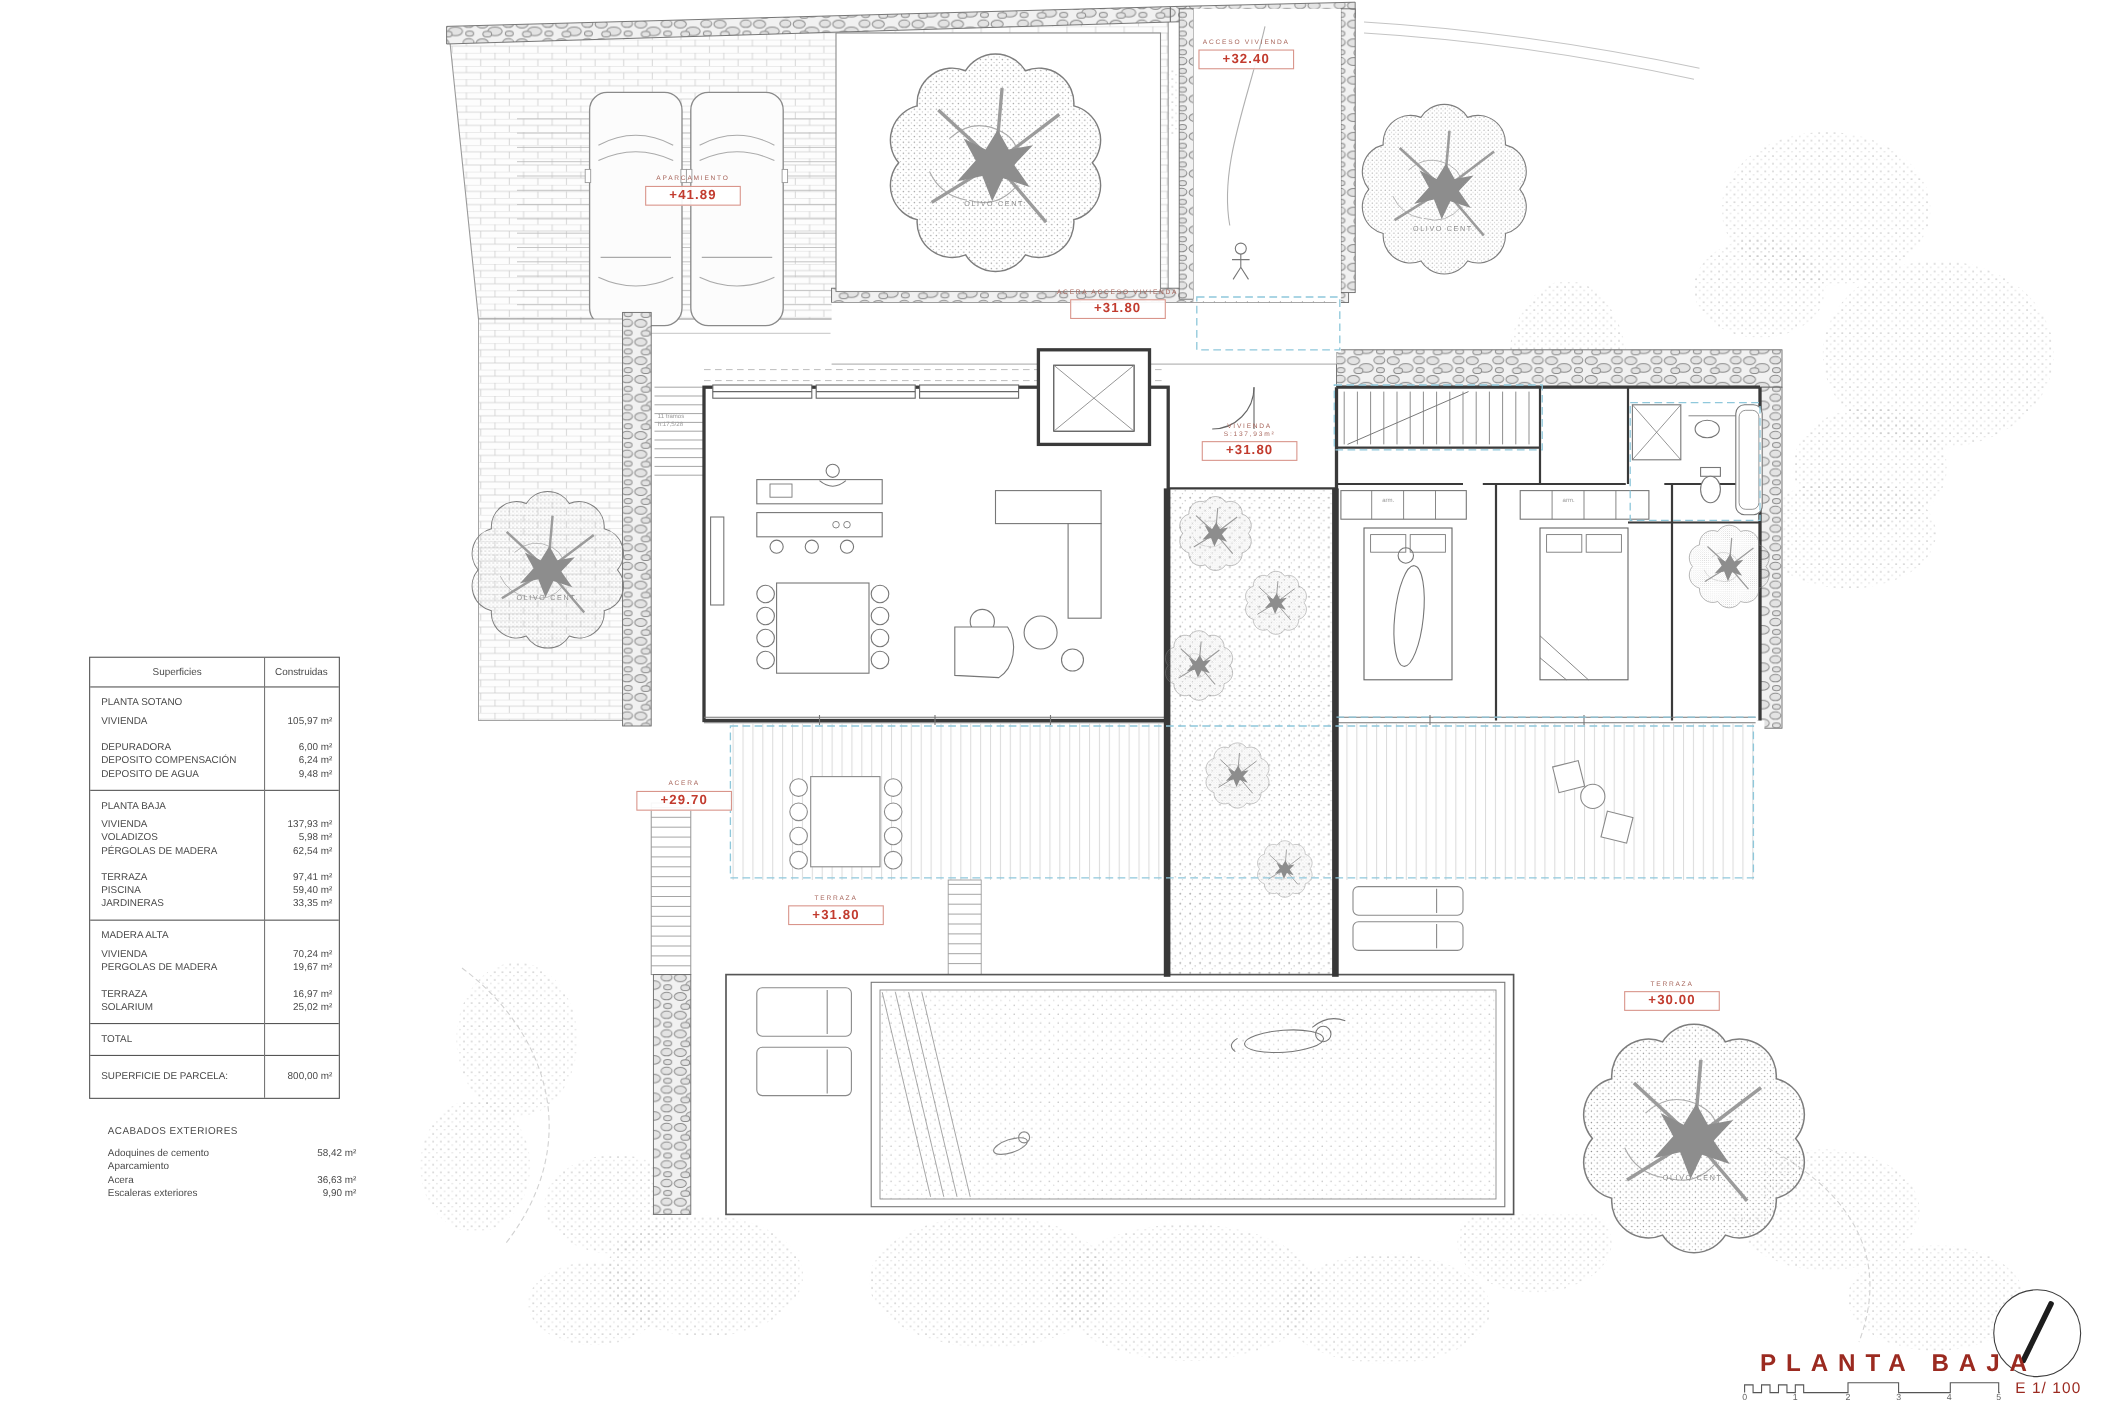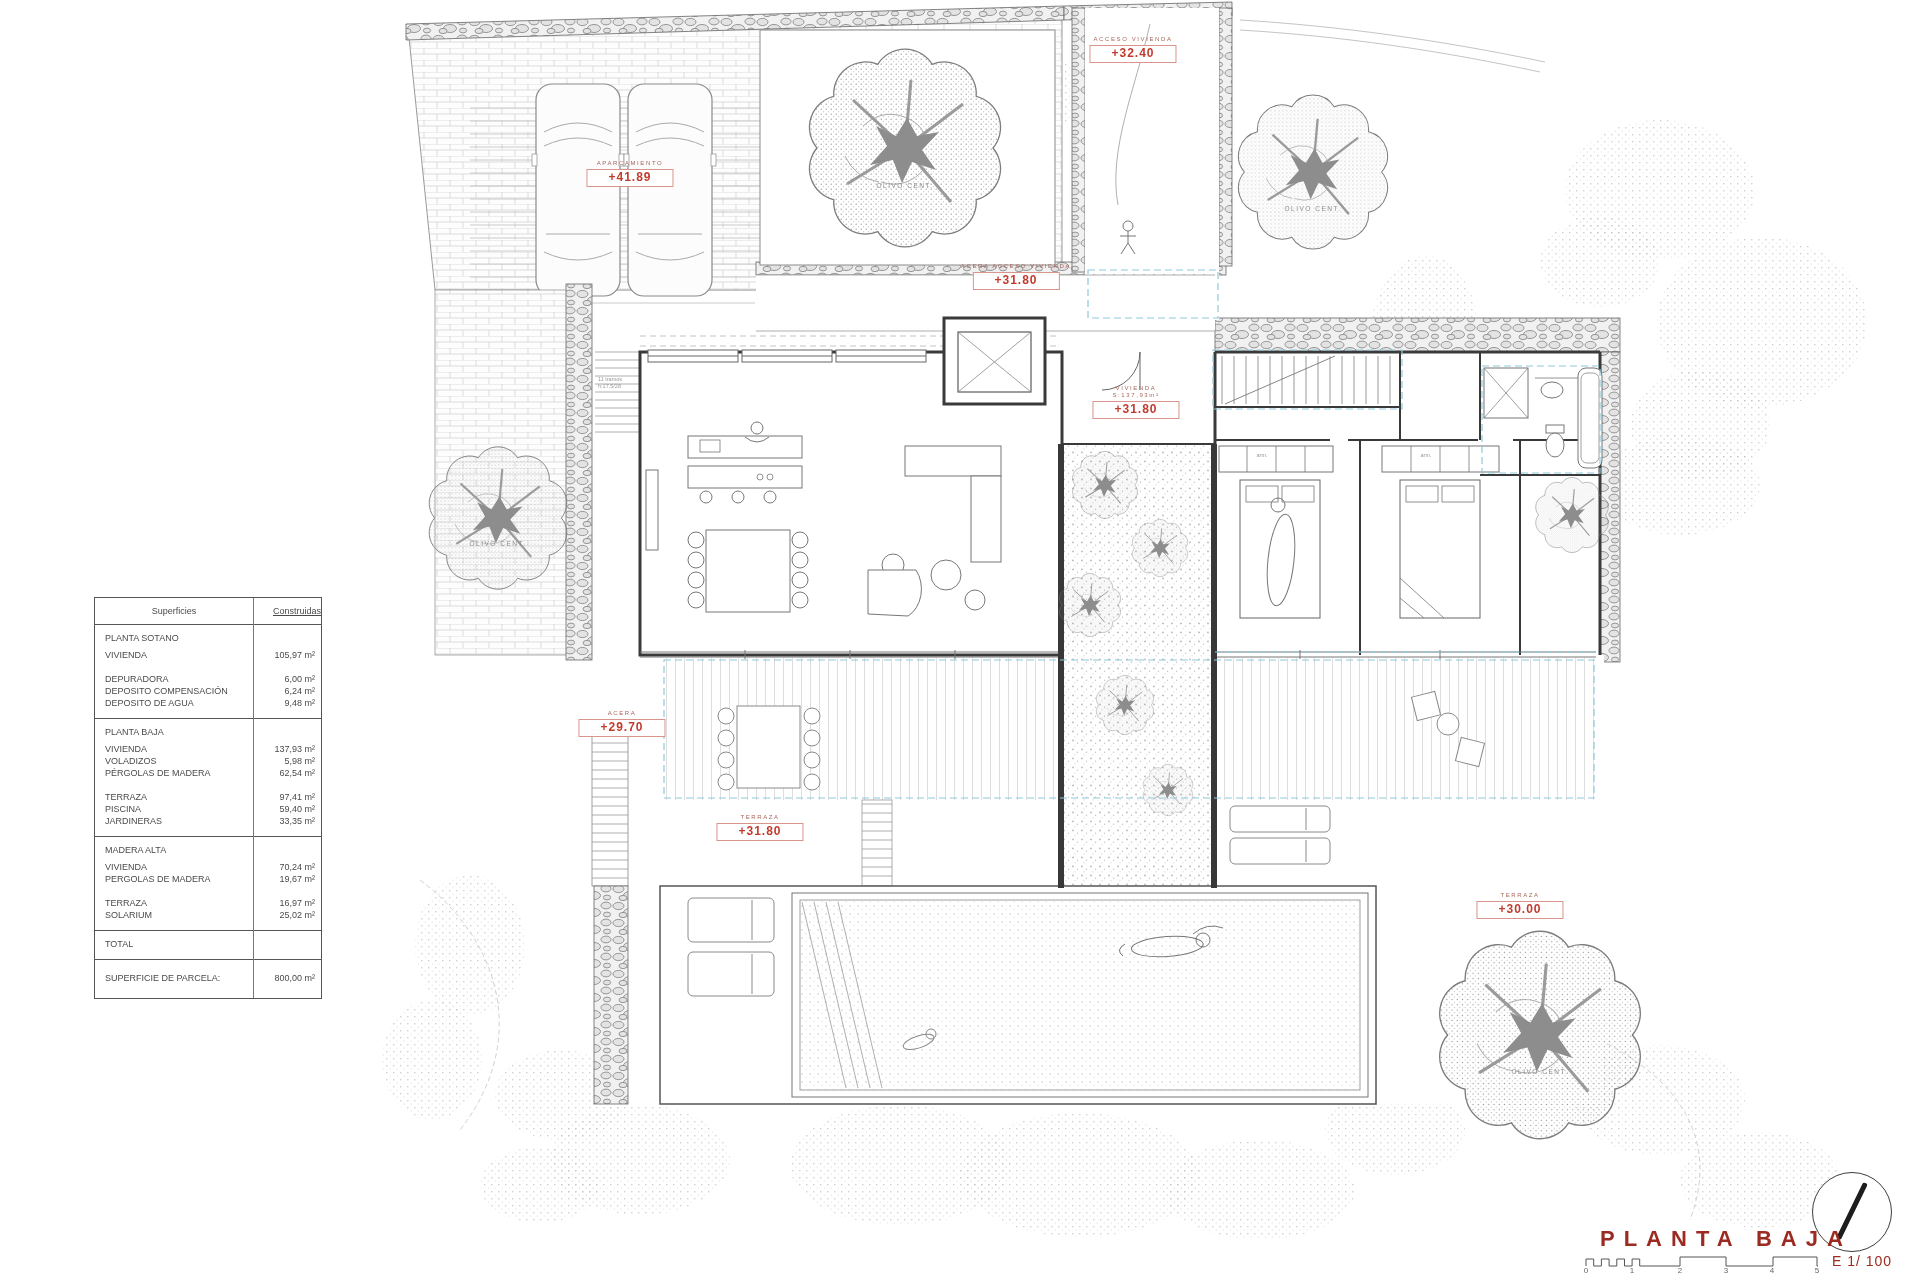--- a/index.html
+++ b/index.html
@@ -10,26 +10,26 @@
   .lvl{position:absolute;transform:translateX(-50%);text-align:center;z-index:7;}
   .lvl-sub{font-size:6px;letter-spacing:1.6px;color:#a8675d;line-height:7px;white-space:nowrap;}
   .lvl-box{display:inline-block;margin-top:2px;padding:1px 21px 2px;border:1px solid #d9958b;
            background:rgba(255,255,255,.92);color:#c23b2e;font-size:12px;font-weight:bold;
            letter-spacing:1px;line-height:13px;white-space:nowrap;}
   .tree-label{position:absolute;transform:translateX(-50%);font-size:6.5px;letter-spacing:1.5px;
               color:#8d8d8d;z-index:6;white-space:nowrap;}
   .micro{position:absolute;font-size:5.5px;color:#9a9a9a;line-height:6.5px;z-index:6;white-space:nowrap;}
   .micro.center{transform:translateX(-50%);}
   
-  .areas{position:absolute;left:94px;top:597px;width:226px;border:1.3px solid #555;
+  .areas{position:absolute;left:81px;top:597px;width:226px;border:1.3px solid #555;
          background:#fff;color:#4a4a4a;font-size:9px;line-height:12px;z-index:8;}
   .areas:after{content:"";position:absolute;left:158px;top:0;bottom:0;border-left:1px solid #777;}
   .a-head{display:flex;height:26px;align-items:center;border-bottom:1.3px solid #555;}
   .a-head .c1{width:158px;text-align:center;}
-  .a-head .c2{flex:1;text-align:right;text-decoration:underline;}
+  .a-head .c2{flex:1;text-align:center;}
   .sec{padding:7px 0 9px;}
   .sec.bt{border-top:1px solid #555;}
   .tr{display:flex;gap:20px;}
   .tr .c1{width:158px;padding-left:10px;box-sizing:border-box;}
   .tr .c2{flex:1;text-align:right;padding-right:6px;}
   .sp{height:12px;}
   .sp2{height:5px;}
   .acab{position:absolute;left:98px;top:1022px;width:232px;color:#4a4a4a;font-size:9px;
         line-height:12px;z-index:8;}
   .acab .hd{margin-bottom:8px;letter-spacing:.4px;}
@@ -492,20 +492,35 @@
   <div class="sec bt">
     <div class="sp2"></div>
     <div class="tr">
           <span class="c1">SUPERFICIE DE PARCELA:</span>
           <span class="c2">800,00 m²</span>
         </div>
     <div class="sp2"></div>
   </div>
 </div>
 
+<div class="acab">
+  <div class="hd">ACABADOS EXTERIORES</div>
+  <div class="tr">
+        <span class="c1">Adoquines de cemento Aparcamiento</span>
+        <span class="c2">58,42 m²</span>
+      </div>
+  <div class="tr">
+        <span class="c1">Acera</span>
+        <span class="c2">36,63 m²</span>
+      </div>
+  <div class="tr">
+        <span class="c1">Escaleras exteriores</span>
+        <span class="c2">9,90 m²</span>
+      </div>
+</div>
 
 <div class="title">PLANTA BAJA</div>
 <div class="compass">
       <div class="needle"></div>
     </div>
 <div class="tick" style="left:1586px">0</div>
 <div class="tick" style="left:1632px">1</div>
 <div class="tick" style="left:1680px">2</div>
 <div class="tick" style="left:1726px">3</div>
 <div class="tick" style="left:1772px">4</div>

